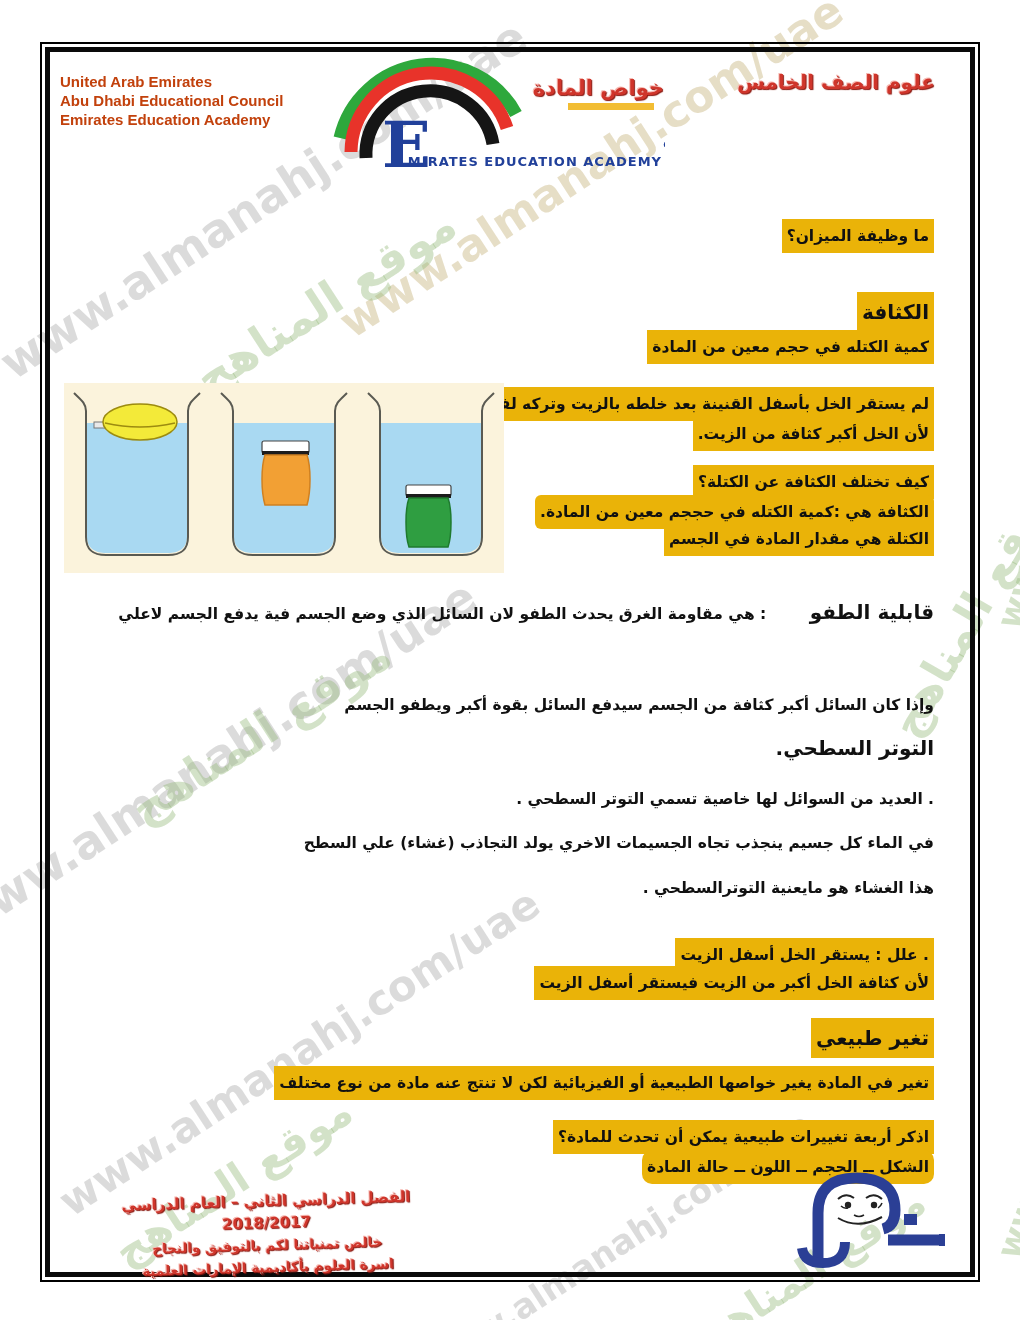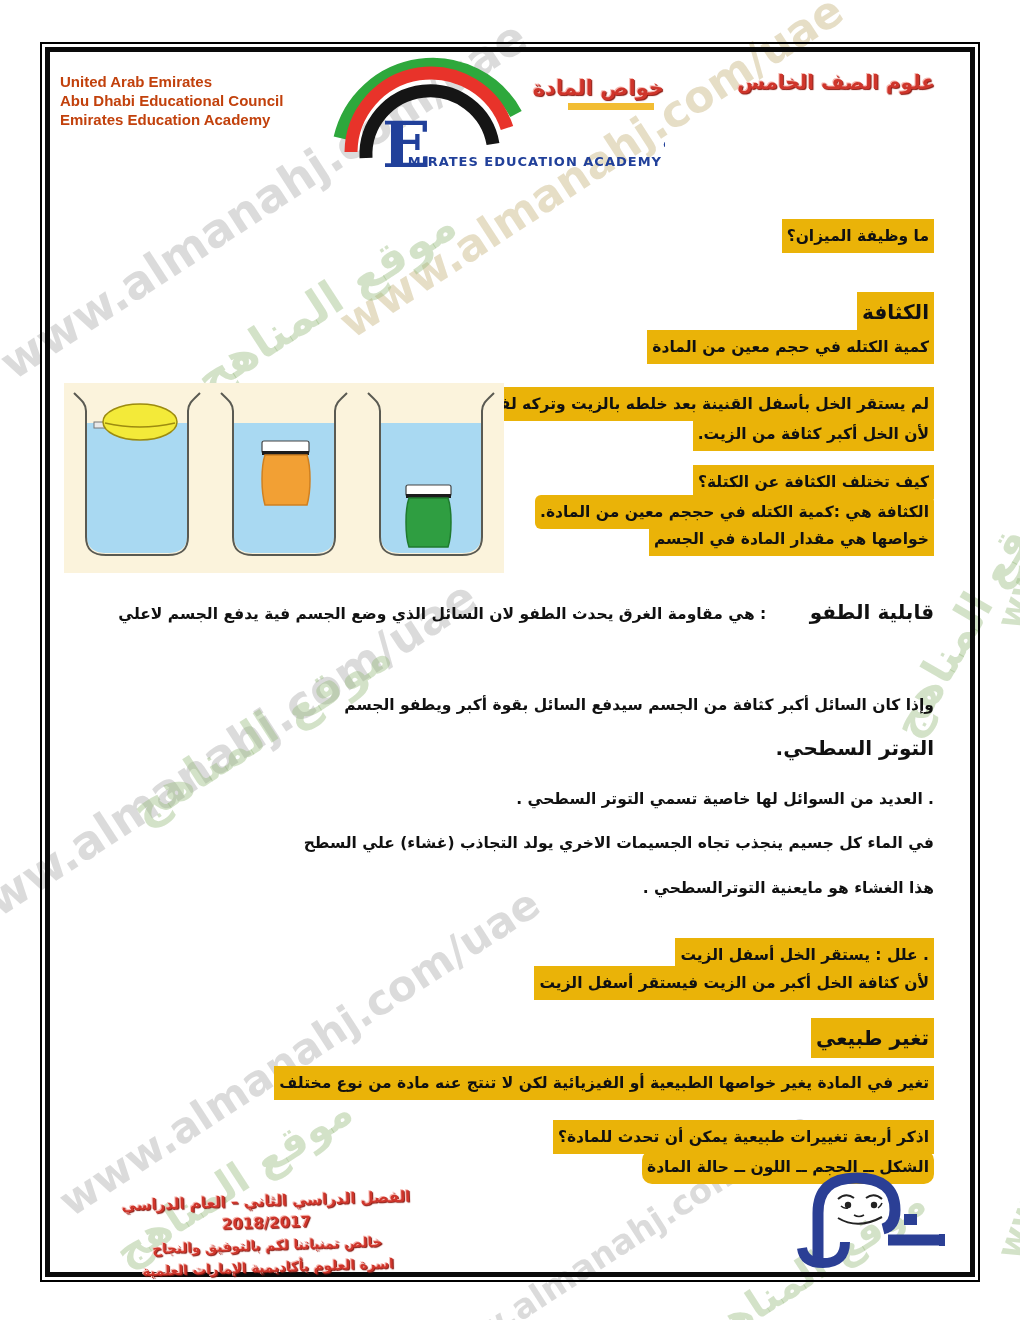--- a/index.html
+++ b/index.html
@@ -86,21 +86,21 @@
   <div class="subject deco" dir="rtl">علوم الصف الخامس</div>
 
 
   <div class="line hl" style="top:219px;" dir="rtl">ما وظيفة الميزان؟</div>
   <div class="line hl h1" style="top:292px;" dir="rtl">الكثافة</div>
   <div class="line hl" style="top:330px;" dir="rtl">كمية الكتله في حجم معين من المادة</div>
   <div class="line hl" style="top:387px;" dir="rtl">لم يستقر الخل بأسفل القنينة بعد خلطه بالزيت وتركه لفترة؟</div>
   <div class="line hl" style="top:417px;" dir="rtl">لأن الخل أكبر كثافة من الزيت.</div>
   <div class="line hl" style="top:465px;" dir="rtl">كيف تختلف الكثافة عن الكتلة؟</div>
   <div class="line hl" style="top:495px;border-radius:6px;" dir="rtl">الكثافة هي :كمية الكتله في حججم معين من المادة.</div>
-  <div class="line hl" style="top:522px;" dir="rtl">خواصها هي مقدار المادة في الجسم</div>
+  <div class="line hl" style="top:522px;" dir="rtl">الكتلة هي مقدار المادة في الجسم</div>
 
   <div class="line" style="top:600px;" dir="rtl">
     <span class="lead">قابلية الطفو</span>
     <span>: هي مقاومة الغرق يحدث الطفو لان السائل الذي وضع الجسم فية يدفع الجسم لاعلي</span>
   </div>
   <div class="line" style="top:696px;" dir="rtl">وإذا كان السائل أكبر كثافة من الجسم سيدفع السائل بقوة أكبر ويطفو الجسم</div>
 
   <div class="line h1" style="top:736px;" dir="rtl">التوتر السطحي.</div>
   <div class="line" style="top:790px;" dir="rtl">. العديد من السوائل لها خاصية تسمي التوتر السطحي .</div>
   <div class="line" style="top:834px;" dir="rtl">في الماء كل جسيم ينجذب تجاه الجسيمات الاخري يولد التجاذب (غشاء) علي السطح</div>

